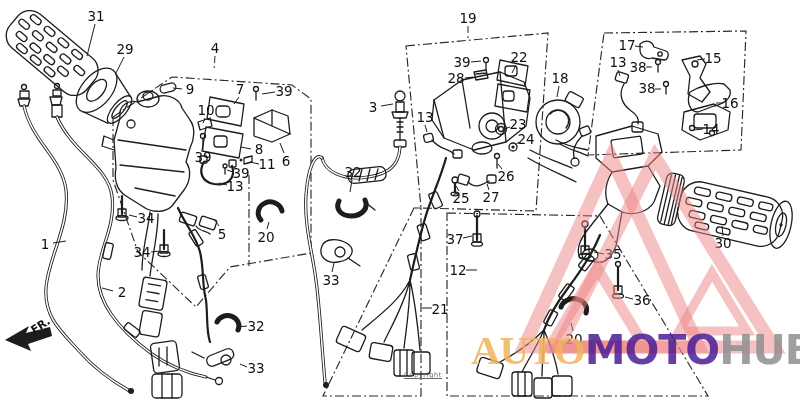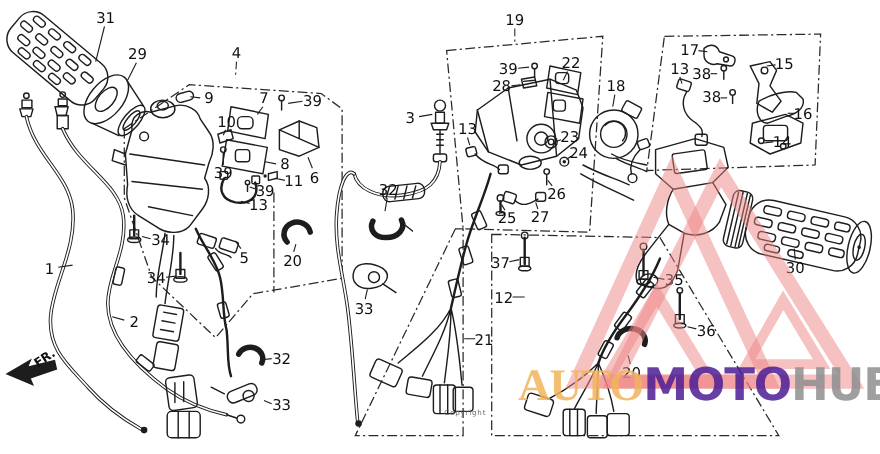--- a/index.html
+++ b/index.html
@@ -14,21 +14,21 @@
   .fl{fill:#1d1d1d;stroke:none;}
   .box{fill:none;stroke:#2a2a2a;stroke-width:1.15;stroke-dasharray:9 3 2 3;}
   .callout{font-size:13.5px;fill:#101010;}
   .leader{stroke:#1d1d1d;stroke-width:1;fill:none;}
   .leaderdash{stroke:#2a2a2a;stroke-width:1;fill:none;stroke-dasharray:7 3 2 3;}
   .wm-tri{fill:none;stroke-opacity:.5;}
   #wm-text{position:absolute;left:471px;top:330px;font-weight:bold;font-size:41px;
            letter-spacing:-1px;line-height:1;white-space:nowrap;opacity:.85;}
   #copyright{position:absolute;left:298px;top:371px;width:250px;color:#6a6a6a;
              font-size:6.5px;line-height:1.35;letter-spacing:.7px;text-align:center;
-             filter:blur(.3px);}
+             filter:blur(.3px);text-decoration:underline;}
   .frtext{font-size:11px;font-weight:bold;fill:#101010;}
 </style>
 </head>
 <body>
 
 <div id="canvas">
 <svg id="art" width="800" height="413" viewBox="0 0 800 413">
 
   <g>
     <path class="box" d="M113,117 L172,77 L292,85 L311,99 L311,253 L230,267 L196,307 L138,252 L113,180 Z"></path>

